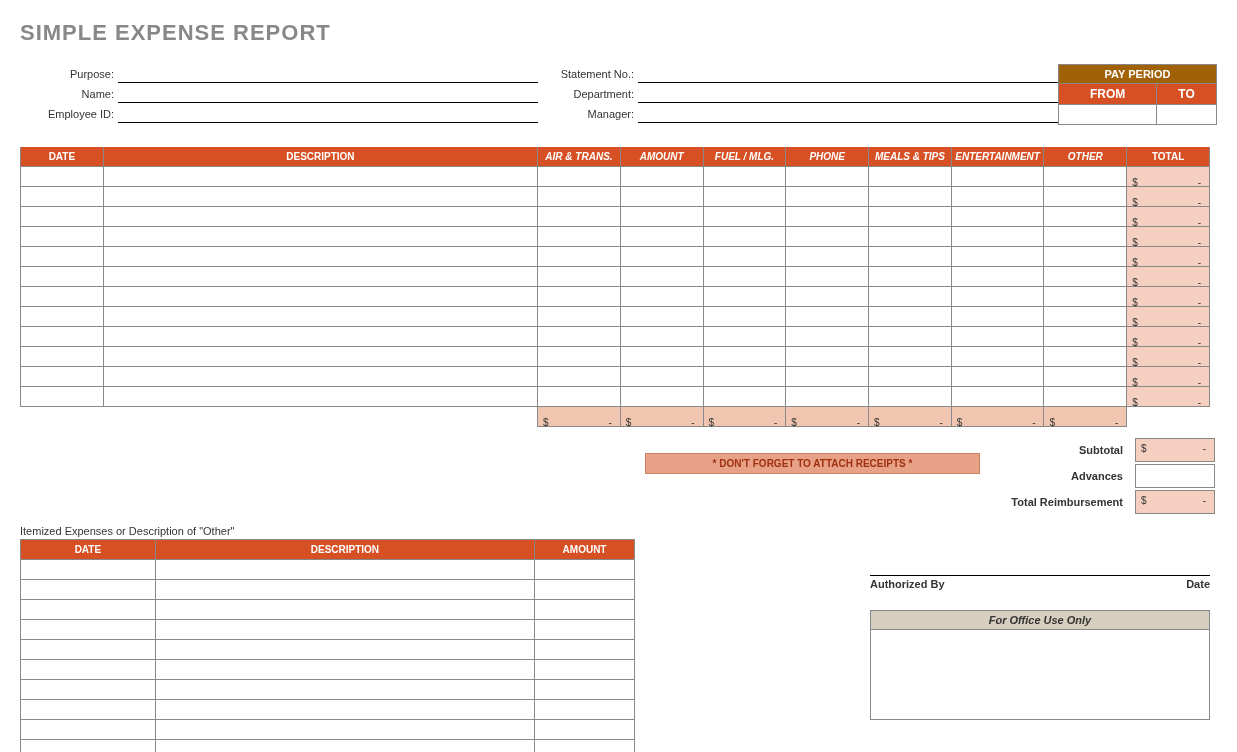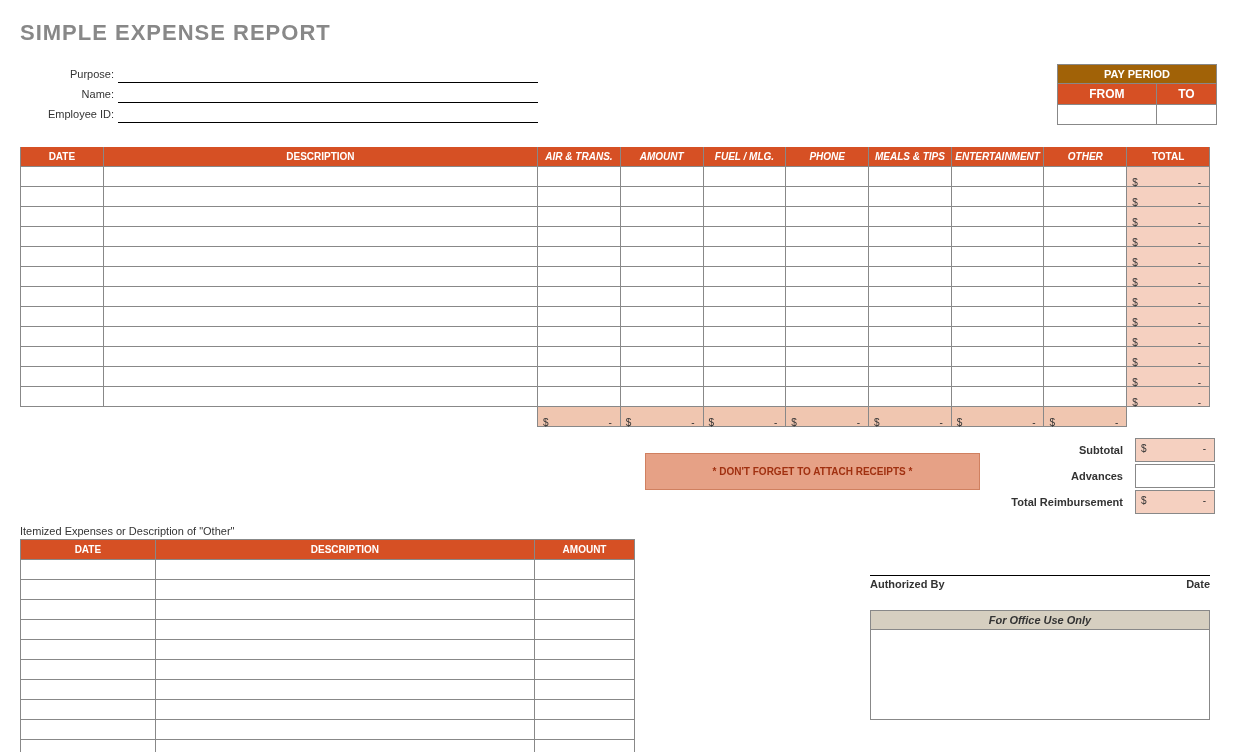--- a/index.html
+++ b/index.html
@@ -24,21 +24,21 @@
 .main-tbl th{background:#d65024;color:#fff;font-size:10px;font-weight:bold;padding:4px 2px;border:1px solid #888;border-top:none;}
 .main-tbl td{border:1px solid #888;height:20px;padding:2px 5px;font-size:10px;}
 .main-tbl td.total-cell{background:#f5d0c0;position:relative;}
 .main-tbl td.sub-cell{background:#f0c6b0;position:relative;}
 .main-tbl .dollar{position:absolute;left:5px;}
 .main-tbl .dash{position:absolute;right:8px;}
 .w-date{width:80px;}
 .w-desc{width:420px;}
 .w-col{width:80px;font-style:italic;}
 .w-total{width:80px;}
-.reminder{background:#e6a186;color:#a03010;font-weight:bold;text-align:center;padding:12px;width:335px;margin-left:625px;font-size:10px;border:1px solid #d08060;}
+.reminder{background:#e6a186;color:#a03010;font-weight:bold;text-align:center;padding:4px;width:335px;margin-left:625px;font-size:10px;border:1px solid #d08060;}
 .summary-block{margin-left:auto;margin-top:10px;}
 .summary-line{display:flex;align-items:center;height:26px;}
 .summary-lbl{width:155px;text-align:right;font-weight:bold;font-size:11px;padding-right:12px;}
 .summary-val{width:80px;border:1px solid #888;height:24px;background:#f5d0c0;position:relative;font-size:10px;padding:2px 5px;}
 .summary-val .dollar{position:absolute;left:5px;top:4px;}
 .summary-val .dash{position:absolute;right:8px;top:4px;}
 .itemized-title{font-size:11px;margin-top:10px;}
 .itemized-tbl{border-collapse:collapse;width:615px;margin-top:2px;}
 .itemized-tbl th{background:#d65024;color:#fff;font-size:10px;font-weight:bold;padding:4px 2px;border:1px solid #888;}
 .itemized-tbl td{border:1px solid #888;height:20px;}
@@ -66,20 +66,34 @@
       </div>
     <div class="row">
         <div class="lbl">Name:</div>
         <div class="line"></div>
       </div>
     <div class="row">
         <div class="lbl">Employee ID:</div>
         <div class="line"></div>
       </div>
   </div>
+  <div class="meta-col right-meta">
+    <div class="row">
+        <div class="lbl">Statement No.:</div>
+        <div class="line"></div>
+      </div>
+    <div class="row">
+        <div class="lbl">Department:</div>
+        <div class="line"></div>
+      </div>
+    <div class="row">
+        <div class="lbl">Manager:</div>
+        <div class="line"></div>
+      </div>
+  </div>
   <table class="payperiod">
     <tbody>
         <tr>
           <td colspan="2" class="pp-title">PAY PERIOD</td>
         </tr>
     <tr>
           <td class="pp-hdr">FROM</td>
           <td class="pp-hdr">TO</td>
         </tr>
     <tr>

